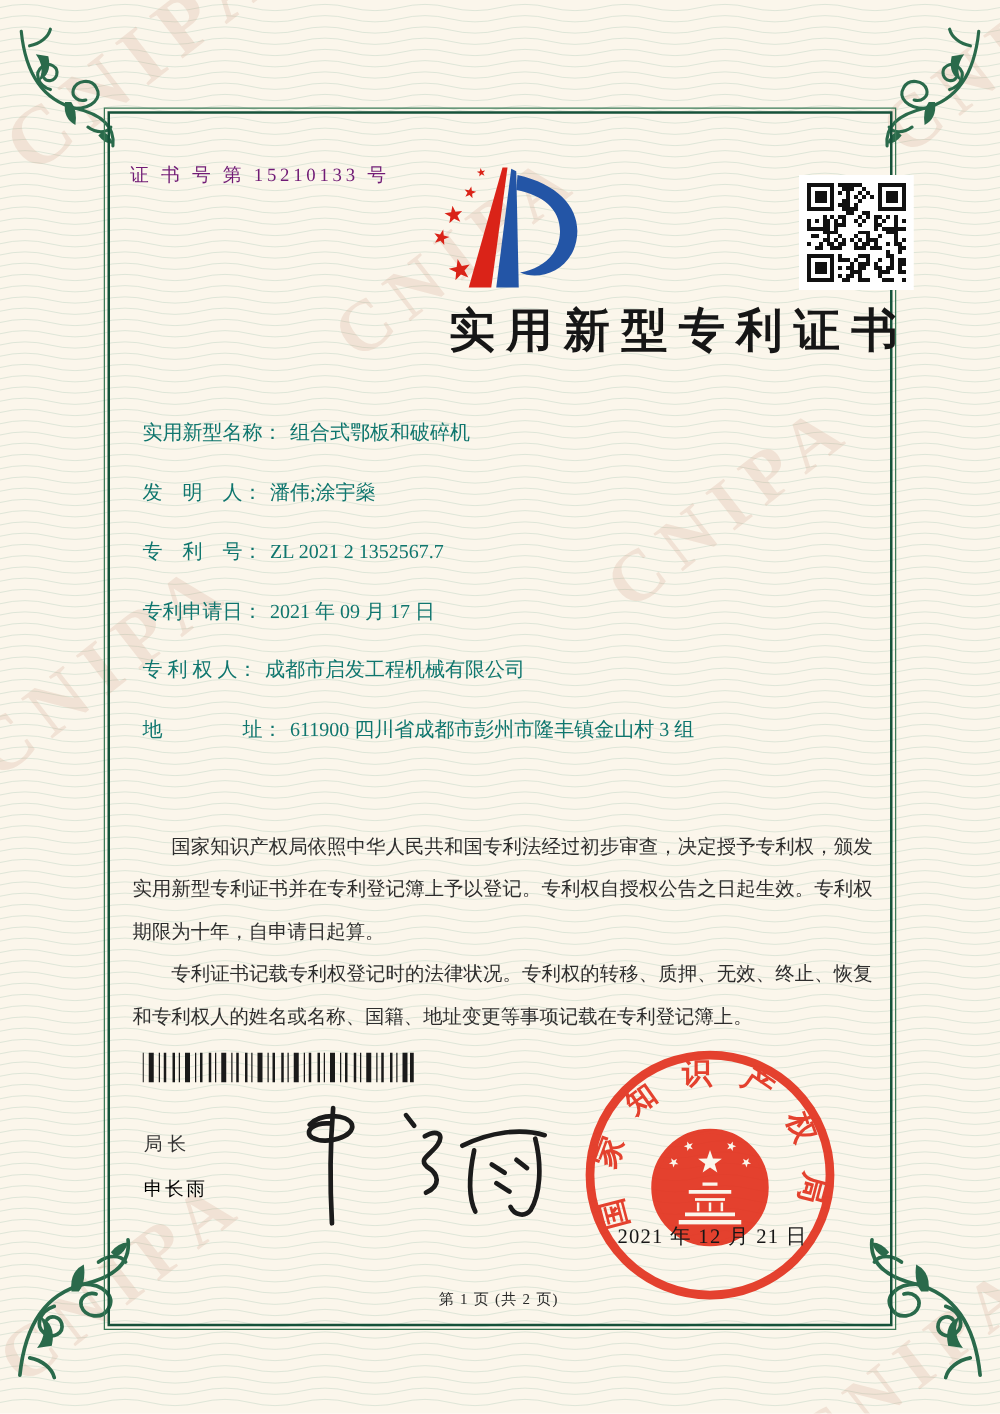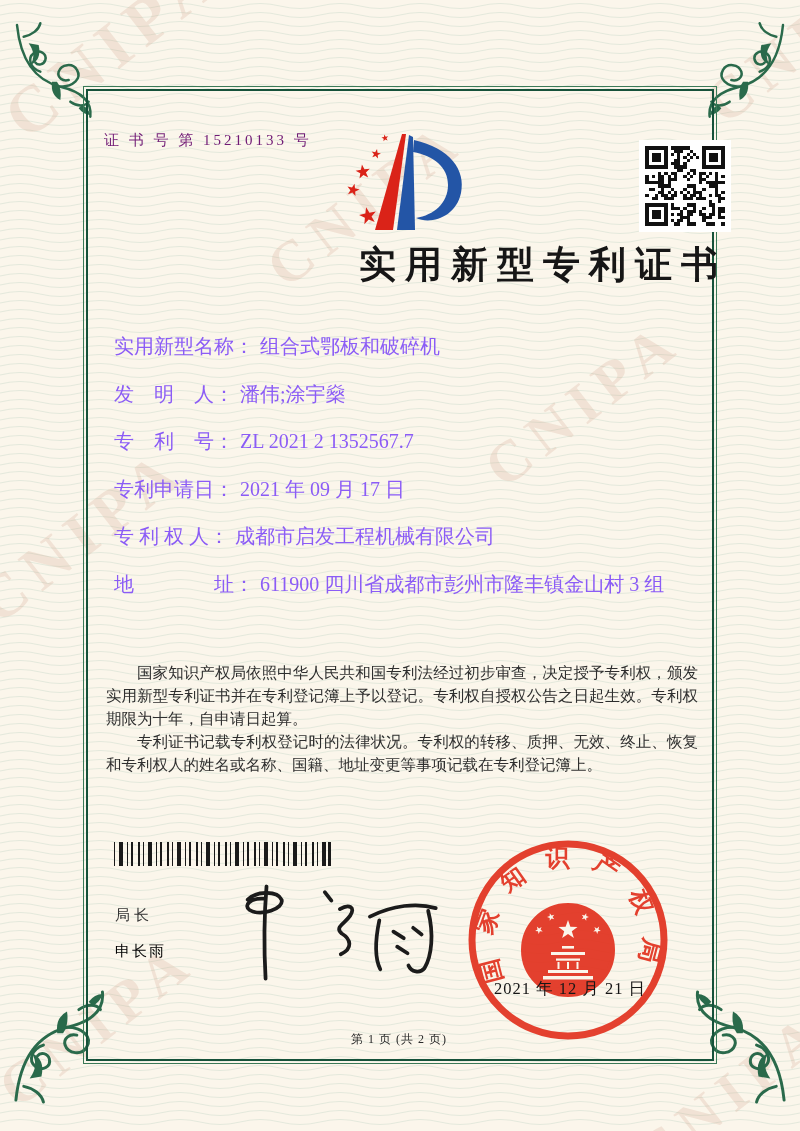--- a/index.html
+++ b/index.html
@@ -28,27 +28,27 @@
     content:"";position:absolute;left:2px;top:2px;right:2px;bottom:2px;
     border:2.5px solid #16523a;
   }
   .cert-no{
     position:absolute;left:104px;top:131px;font-size:15px;letter-spacing:3px;color:#701a75;
   }
   .title{
     position:absolute;left:83px;top:240px;width:644px;text-align:right;
     font-size:37px;font-weight:bold;letter-spacing:9px;color:#161616;
   }
-  .rows{position:absolute;left:114px;top:333px;width:496px;font-size:20px;color:#8b5cf6;}
+  .rows{position:absolute;left:114px;top:333px;width:496px;font-size:16px;color:#0f766e;}
   .row{height:27px;line-height:27px;margin-bottom:20.5px;white-space:nowrap;}
   .row .val{margin-left:6px;}
   .grant-gap{margin-left:66px;}
   .body-text{
     position:absolute;left:106px;top:661px;width:592px;
-    font-size:15.5px;line-height:23px;color:#2e2e2e;
+    font-size:15.5px;line-height:34px;color:#2e2e2e;
     text-align:justify;
   }
   .body-text p{margin:0;text-indent:2em;}
   .sign-title{position:absolute;left:115px;top:906px;font-size:15px;color:#333;
     font-family:Liberation Serif, serif;letter-spacing:4px;}
   .sign-name{position:absolute;left:115px;top:942px;font-size:15px;color:#000000;
     font-family:"Liberation Sans",sans-serif;letter-spacing:2px;}
   .seal-date{
     position:absolute;left:468px;top:978px;width:204px;text-align:center;
     font-size:16.5px;color:#161616;letter-spacing:1px;

